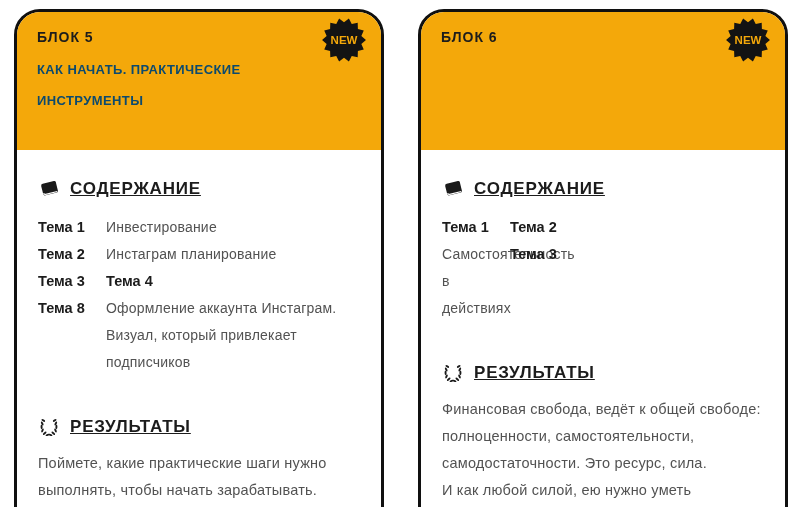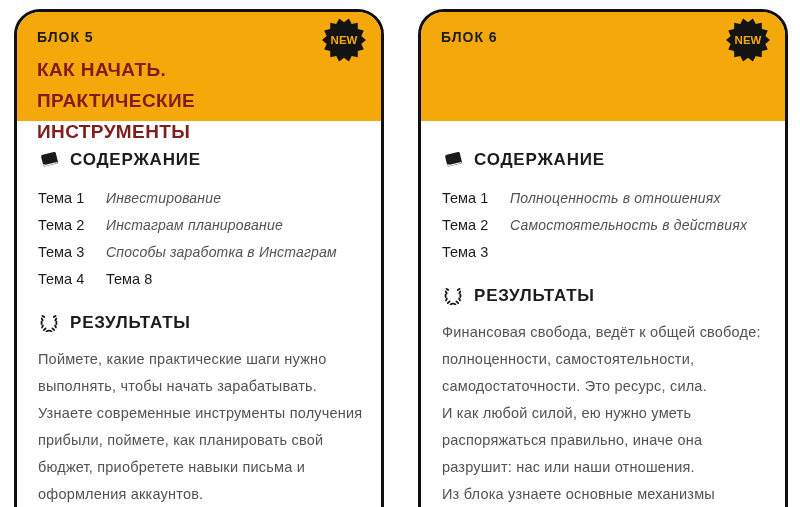--- a/index.html
+++ b/index.html
@@ -19,37 +19,37 @@
     width: 370px;
     min-height: 620px;
     border: 3px solid #101010;
     border-radius: 26px;
     background: #ffffff;
     overflow: hidden;
     flex: 0 0 auto;
   }
   .card-header {
     position: relative;
-    height: 109px;
+    height: 138px;
     background: #F4A80A;
     padding: 17px 60px 0 20px;
   }
   .block-label {
     font-size: 14px;
     font-weight: bold;
     letter-spacing: 1px;
     color: #1c1c1c;
     margin-bottom: 9px;
   }
   .card-title {
-    font-size: 19px;
+    font-size: 13px;
     font-weight: bold;
     line-height: 31px;
     letter-spacing: 0.4px;
-    color: #7f1d1d;
+    color: #0c4a6e;
     text-transform: uppercase;
     max-width: 300px;
   }
   .new-badge {
     position: absolute;
     top: 5px;
     right: 14px;
     width: 46px;
     height: 46px;
   }
@@ -57,44 +57,44 @@
     padding: 28px 12px 30px 21px;
   }
   .section-heading {
     display: flex;
     align-items: center;
     gap: 10px;
     font-size: 17px;
     font-weight: bold;
     letter-spacing: 0.8px;
     color: #1c1c1c;
+    text-decoration: underline;
   }
   .section-heading .icon { display: inline-flex; flex: 0 0 auto; }
   .topics {
     margin-top: 14px;
     display: grid;
     grid-template-columns: 64px 1fr;
     column-gap: 4px;
     row-gap: 0;
   }
   .topic-label {
     font-size: 14.5px;
-    font-weight: normal;
+    font-weight: bold;
     color: #1c1c1c;
     line-height: 27px;
   }
   .topic-text {
     font-size: 14px;
     color: #525252;
     letter-spacing: 0.2px;
     line-height: 27px;
     white-space: pre-line;
-    font-style: italic;
-  }
-  .results-heading { margin-top: 19px; }
+  }
+  .results-heading { margin-top: 40px; }
   .results-text {
     margin-top: 12px;
     font-size: 14.5px;
     color: #525252;
     letter-spacing: 0.2px;
     line-height: 27px;
     white-space: pre-line;
     max-width: 336px;
   }
 </style>
@@ -123,23 +123,24 @@
           </svg>
         </span>
         <span>СОДЕРЖАНИЕ</span>
       </div>
       <div class="topics">
         <div class="topic-label">Тема 1</div>
         <div class="topic-text">Инвестирование</div>
         <div class="topic-label">Тема 2</div>
         <div class="topic-text">Инстаграм планирование</div>
         <div class="topic-label">Тема 3</div>
-        <div class="topic-text">Способы заработка в Инстаграм</div>
         <div class="topic-label">Тема 4</div>
         <div class="topic-label">Тема 8</div>
+        <div class="topic-text">Оформление аккаунта Инстаграм.
+Визуал, который привлекает подписчиков</div>
       </div>
       <div class="section-heading results-heading">
         <span class="icon">
           <svg width="22" height="22" viewBox="0 0 24 24" fill="#1a1a1a">
             <ellipse cx="5.8" cy="4.8" rx="2.3" ry="1.05" transform="rotate(35 5.8 4.8)"></ellipse>
             <ellipse cx="4.6" cy="8.2" rx="2.4" ry="1.1" transform="rotate(65 4.6 8.2)"></ellipse>
             <ellipse cx="3.9" cy="12" rx="2.4" ry="1.1" transform="rotate(88 3.9 12)"></ellipse>
             <ellipse cx="4.9" cy="15.8" rx="2.4" ry="1.1" transform="rotate(112 4.9 15.8)"></ellipse>
             <ellipse cx="7.3" cy="18.8" rx="2.4" ry="1.1" transform="rotate(140 7.3 18.8)"></ellipse>
             <ellipse cx="10.6" cy="20.6" rx="2.4" ry="1.1" transform="rotate(165 10.6 20.6)"></ellipse>
@@ -172,21 +173,20 @@
             <g transform="rotate(-14 12 12)">
               <path d="M4.5 7 q0-2.2 2.2-2.2 h12.6 q1.7 0 1.7 1.7 v9.6 q0 1.7-1.7 1.7 h-12.6 q-2.2 0-2.2-2.2 z" fill="#1a1a1a"></path>
               <path d="M5 15.2 q0.6 1.6 2.1 1.6 h13" stroke="#ffffff" stroke-width="1.3" fill="none"></path>
             </g>
           </svg>
         </span>
         <span>СОДЕРЖАНИЕ</span>
       </div>
       <div class="topics">
         <div class="topic-label">Тема 1</div>
-        <div class="topic-text">Полноценность в отношениях</div>
         <div class="topic-label">Тема 2</div>
         <div class="topic-text">Самостоятельность в действиях</div>
         <div class="topic-label">Тема 3</div>
       </div>
       <div class="section-heading results-heading">
         <span class="icon">
           <svg width="22" height="22" viewBox="0 0 24 24" fill="#1a1a1a">
             <ellipse cx="5.8" cy="4.8" rx="2.3" ry="1.05" transform="rotate(35 5.8 4.8)"></ellipse>
             <ellipse cx="4.6" cy="8.2" rx="2.4" ry="1.1" transform="rotate(65 4.6 8.2)"></ellipse>
             <ellipse cx="3.9" cy="12" rx="2.4" ry="1.1" transform="rotate(88 3.9 12)"></ellipse>

